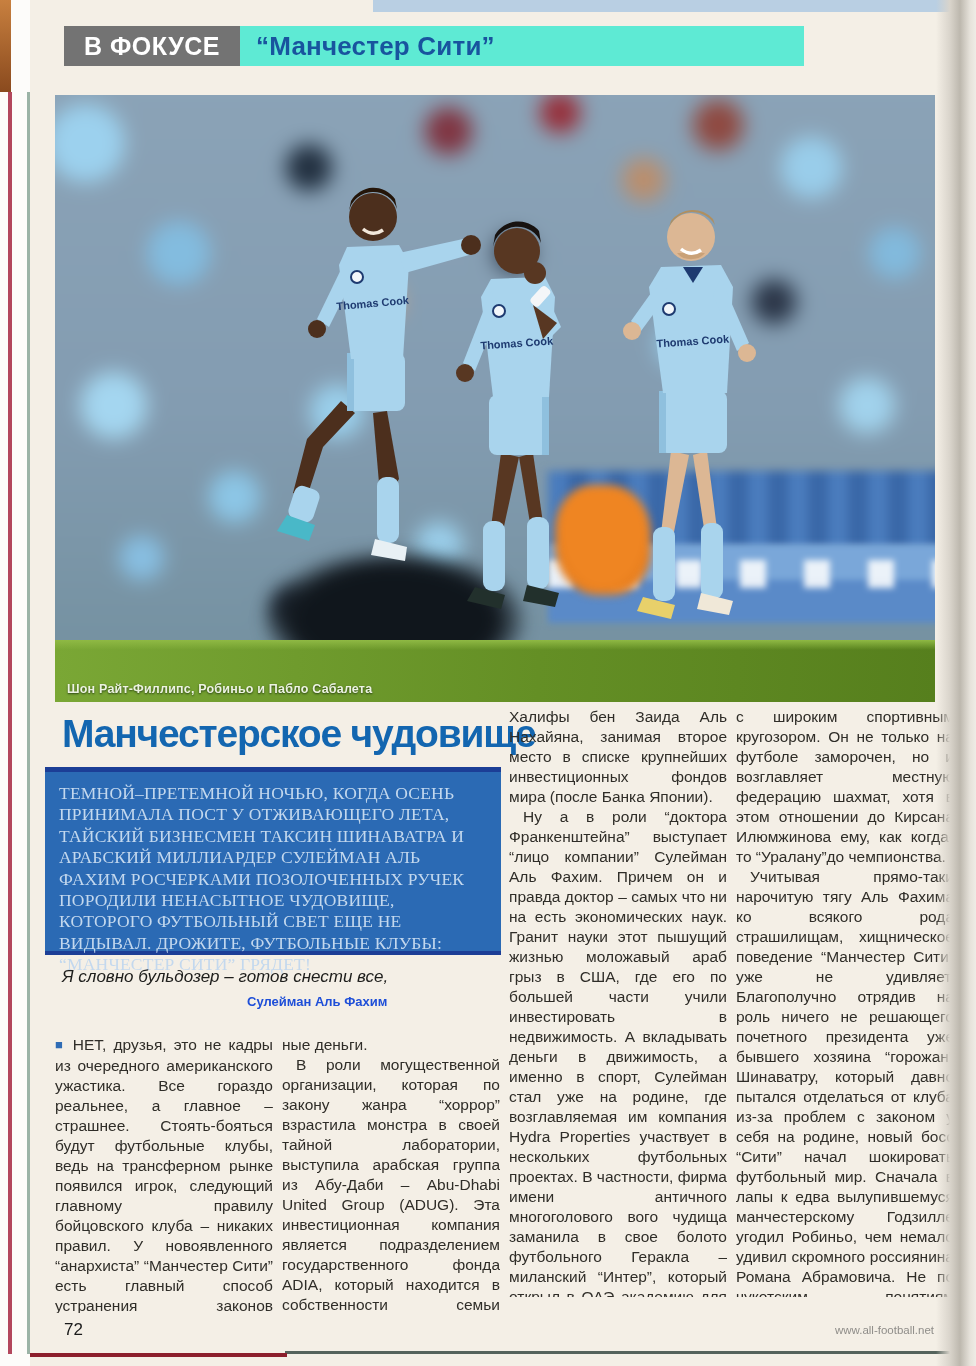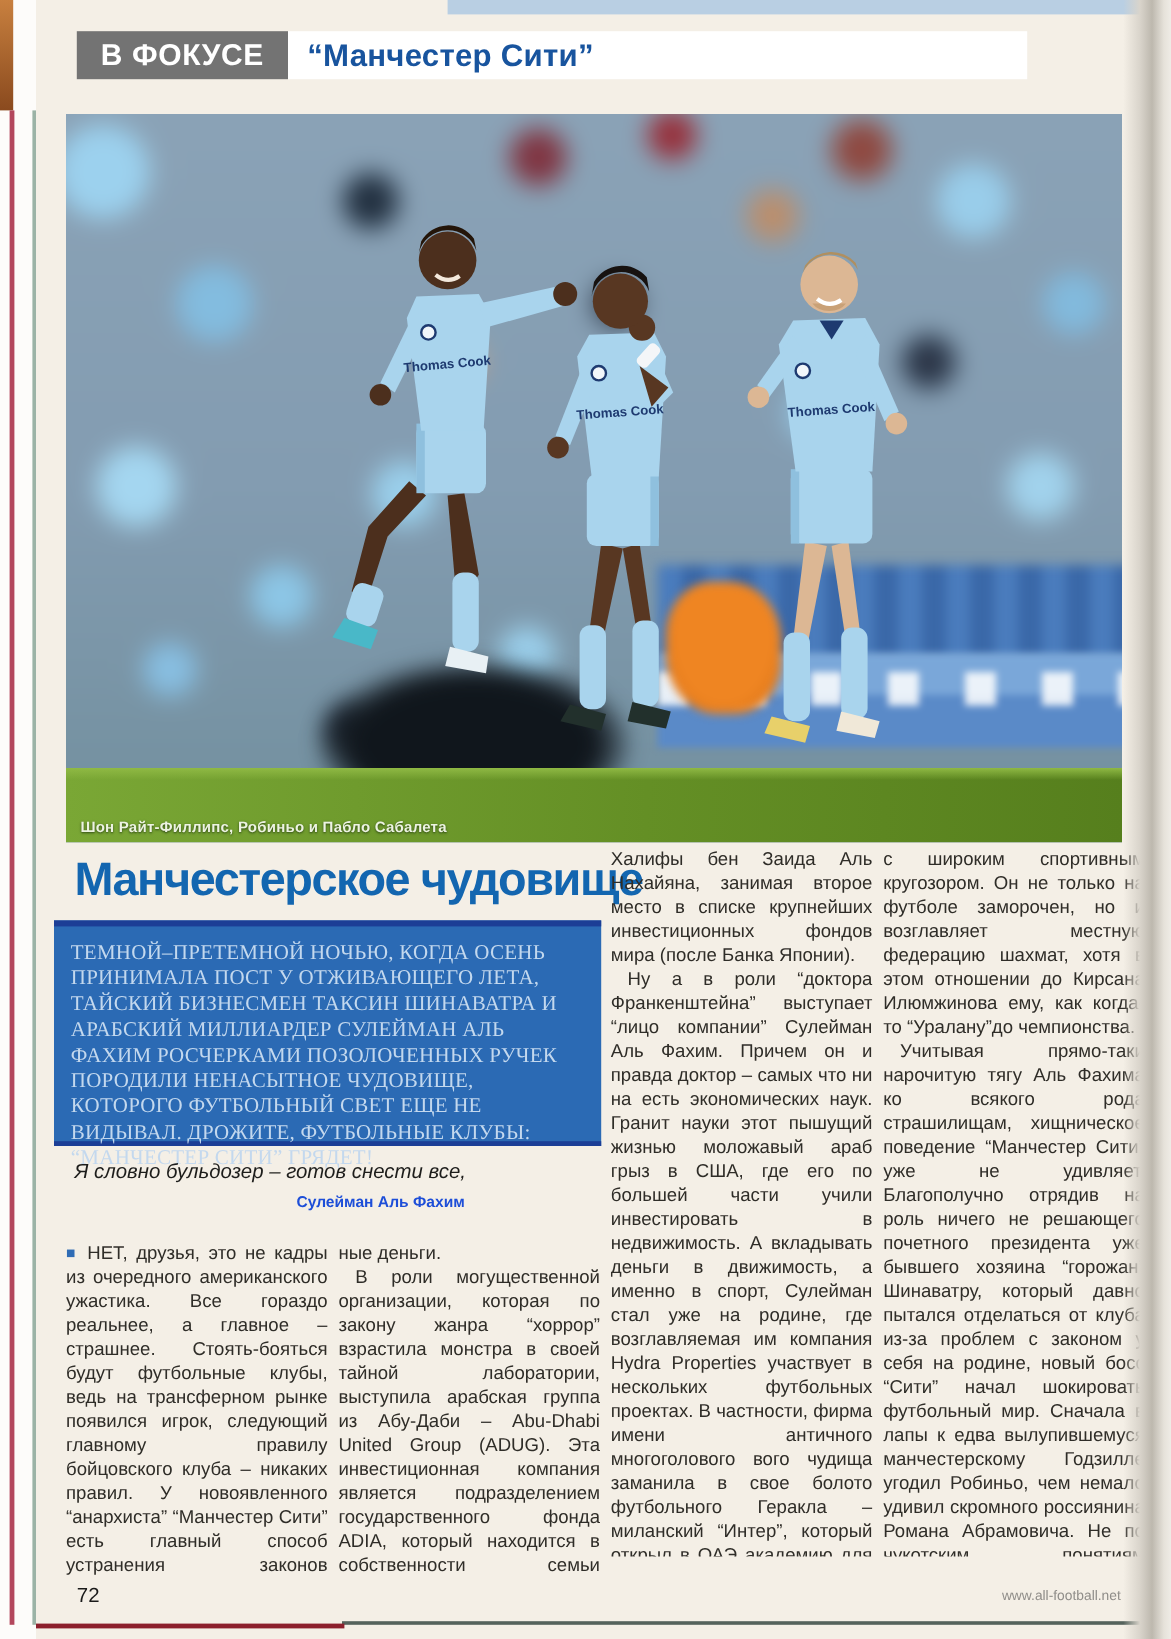--- a/index.html
+++ b/index.html
@@ -13,21 +13,21 @@
   .edge-left .orange-top{position:absolute;left:0;top:0;width:11px;height:92px;background:linear-gradient(180deg,#c8803f,#8a4a1e);}
   .edge-right{position:absolute;right:0;top:0;width:40px;height:1366px;
      background:linear-gradient(90deg,rgba(244,239,230,0) 0%,#d9d4cb 35%,#bdb8ae 60%,#e6e2da 85%,#efece6 100%);}
   .top-sliver{position:absolute;left:373px;top:0;width:590px;height:12px;background:#b9cfe3;}
 
   
   .header{position:absolute;left:64px;top:26px;height:40px;width:873px;}
   .kicker-box{position:absolute;left:0;top:0;width:176px;height:40px;background:#737373;
      display:flex;align-items:center;justify-content:center;}
   .kicker-box span{color:#fff;font-weight:bold;font-size:25px;letter-spacing:.5px;}
-  .header-strip{position:absolute;left:176px;top:0;width:616px;height:40px;background:#ffffff;
+  .header-strip{position:absolute;left:176px;top:0;width:564px;height:40px;background:#5eead4;
      display:flex;align-items:center;}
   .header-strip span{color:#18549e;font-weight:bold;font-size:26px;margin-left:16px;letter-spacing:.2px;}
 
   
   .photo{position:absolute;left:55px;top:95px;width:880px;height:607px;overflow:hidden;background:#8fa5b8;}
   .crowd{position:absolute;left:-25px;top:-25px;right:-25px;height:610px;filter:blur(10px) saturate(1.05);
     background:
       radial-gradient(circle 70px at 6% 12%,#9ed1ec 0 50%,transparent 62%),
       radial-gradient(circle 55px at 16% 30%,#85bcdd 0 50%,transparent 65%),
       radial-gradient(circle 60px at 9% 55%,#a6d6ee 0 50%,transparent 62%),

